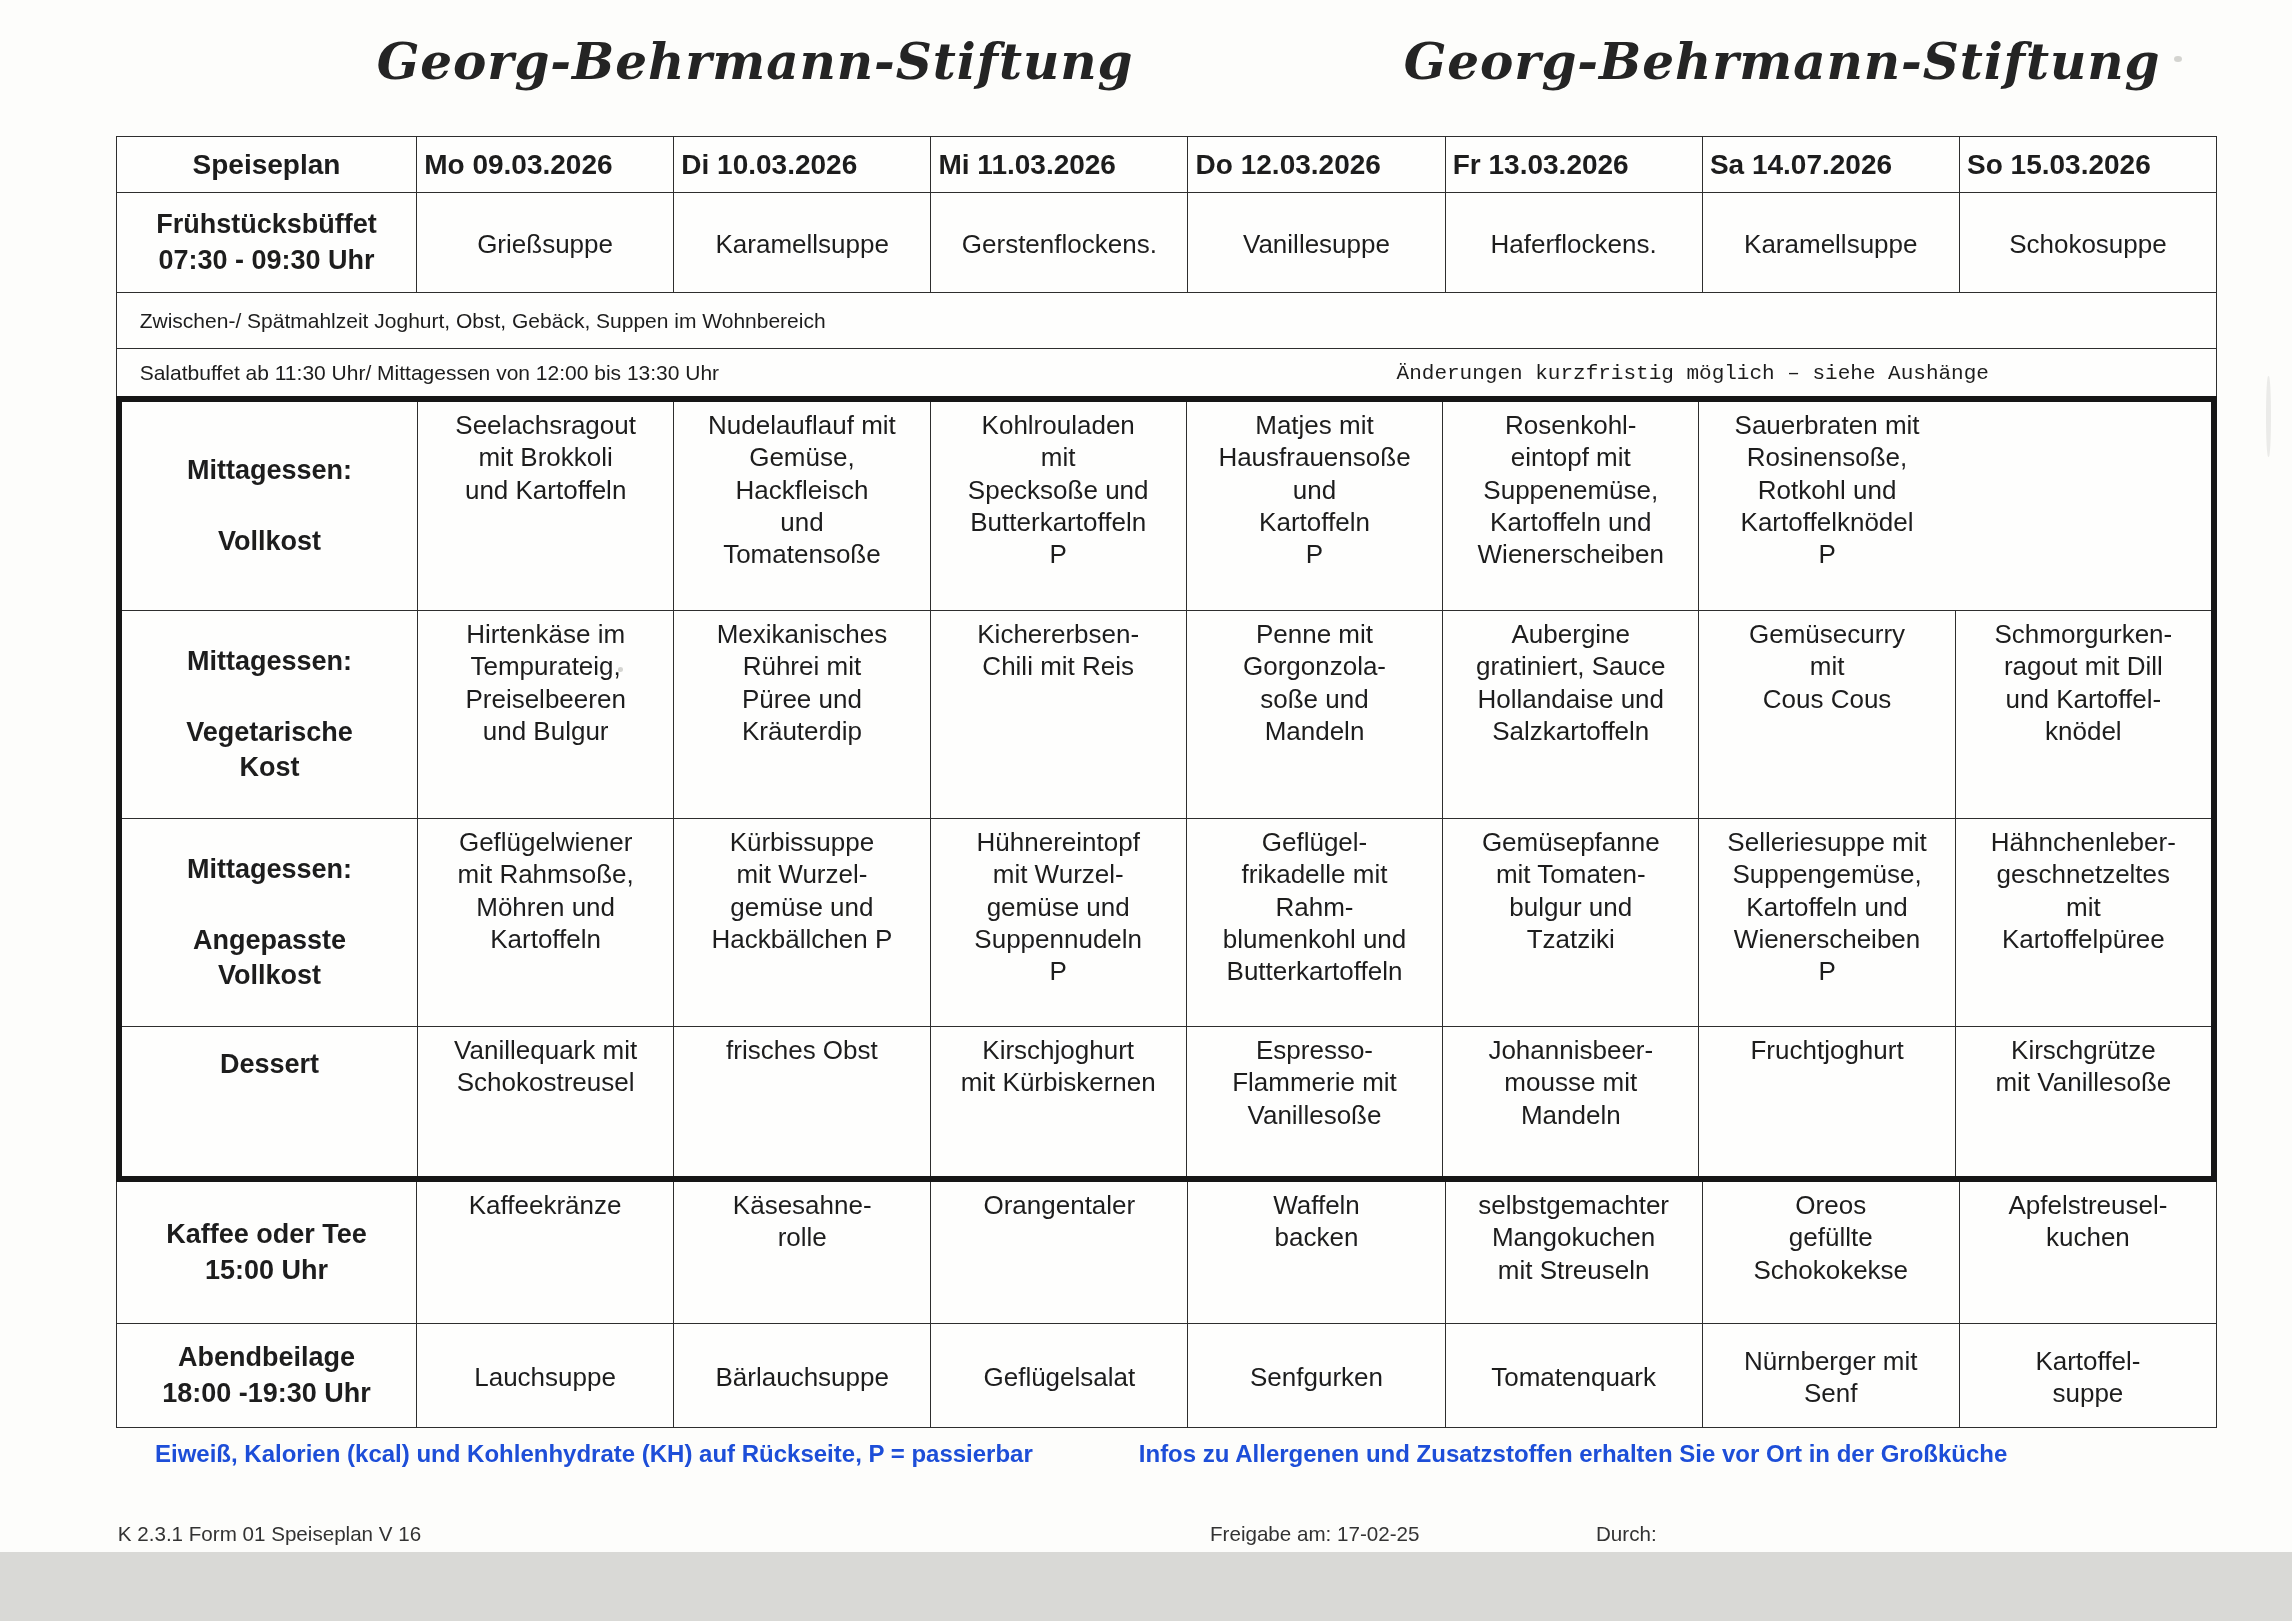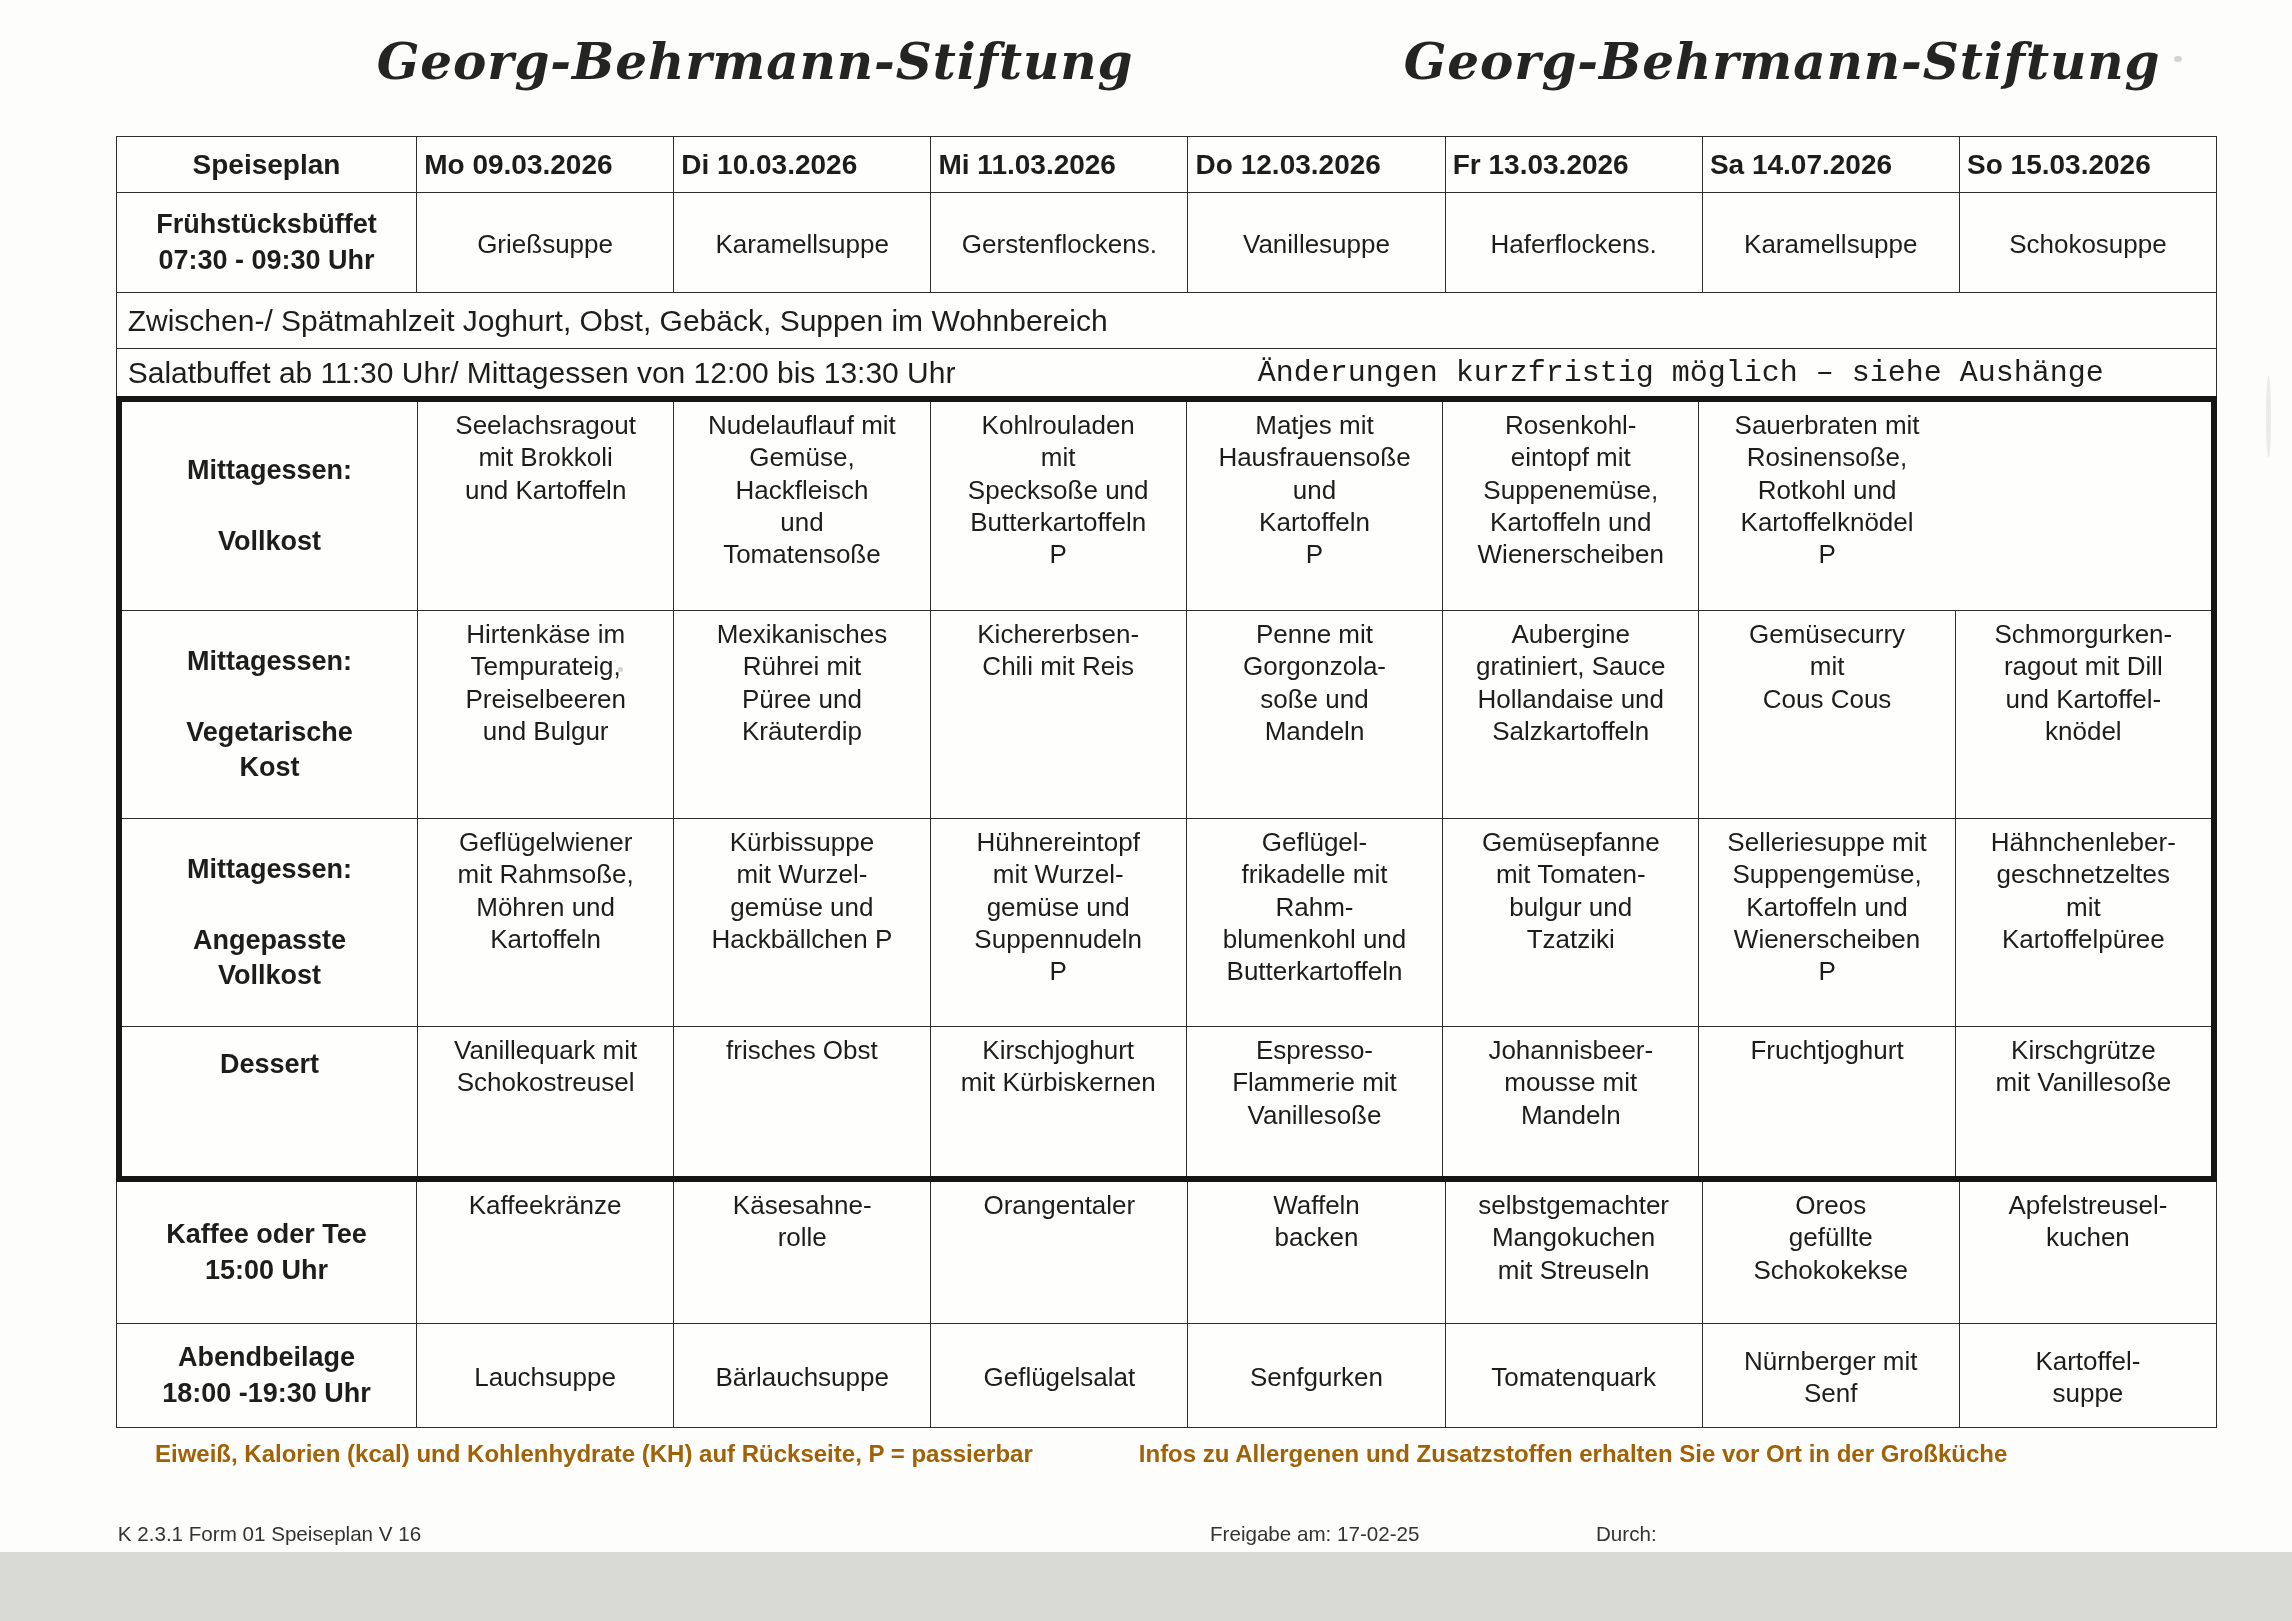--- a/index.html
+++ b/index.html
@@ -80,28 +80,28 @@
     font-weight:700; font-size:28px;
     display:flex; align-items:center; justify-content:flex-start;
     border-left:1.8px solid #2e2e2e; padding-left:7.2px;
     white-space:nowrap; overflow:hidden;
   }
 
   .v-center { display:flex; align-items:center; justify-content:center; }
 
   .notice-text {
     position:absolute; top:50%; transform:translateY(-50%);
-    font-size:30px; white-space:nowrap;
+    font-size:21px; white-space:nowrap;margin-left:12px;
   }
   .notice-left { left:10.7px; }
   .notice-right { left:74.5%; transform:translate(-50%,-50%);font-family:Liberation Mono, monospace; }
 
   .footnotes {
     position:absolute; left:116px; top:1440px; width:2101px;
-    font-weight:700; font-size:24px; color:#a16207;
+    font-weight:700; font-size:24px; color:#1d4ed8;
     display:flex;
   }
   .footnote-left { margin-left:39px; white-space:nowrap; }
   .footnote-right { margin-left:106px; white-space:nowrap; }
 
   .formline {
     position:absolute; left:116px; top:1522px; width:2101px;
     font-size:20.6px; color:#333;
   }
   .form-code { position:absolute; left:1.8px; white-space:nowrap; }

